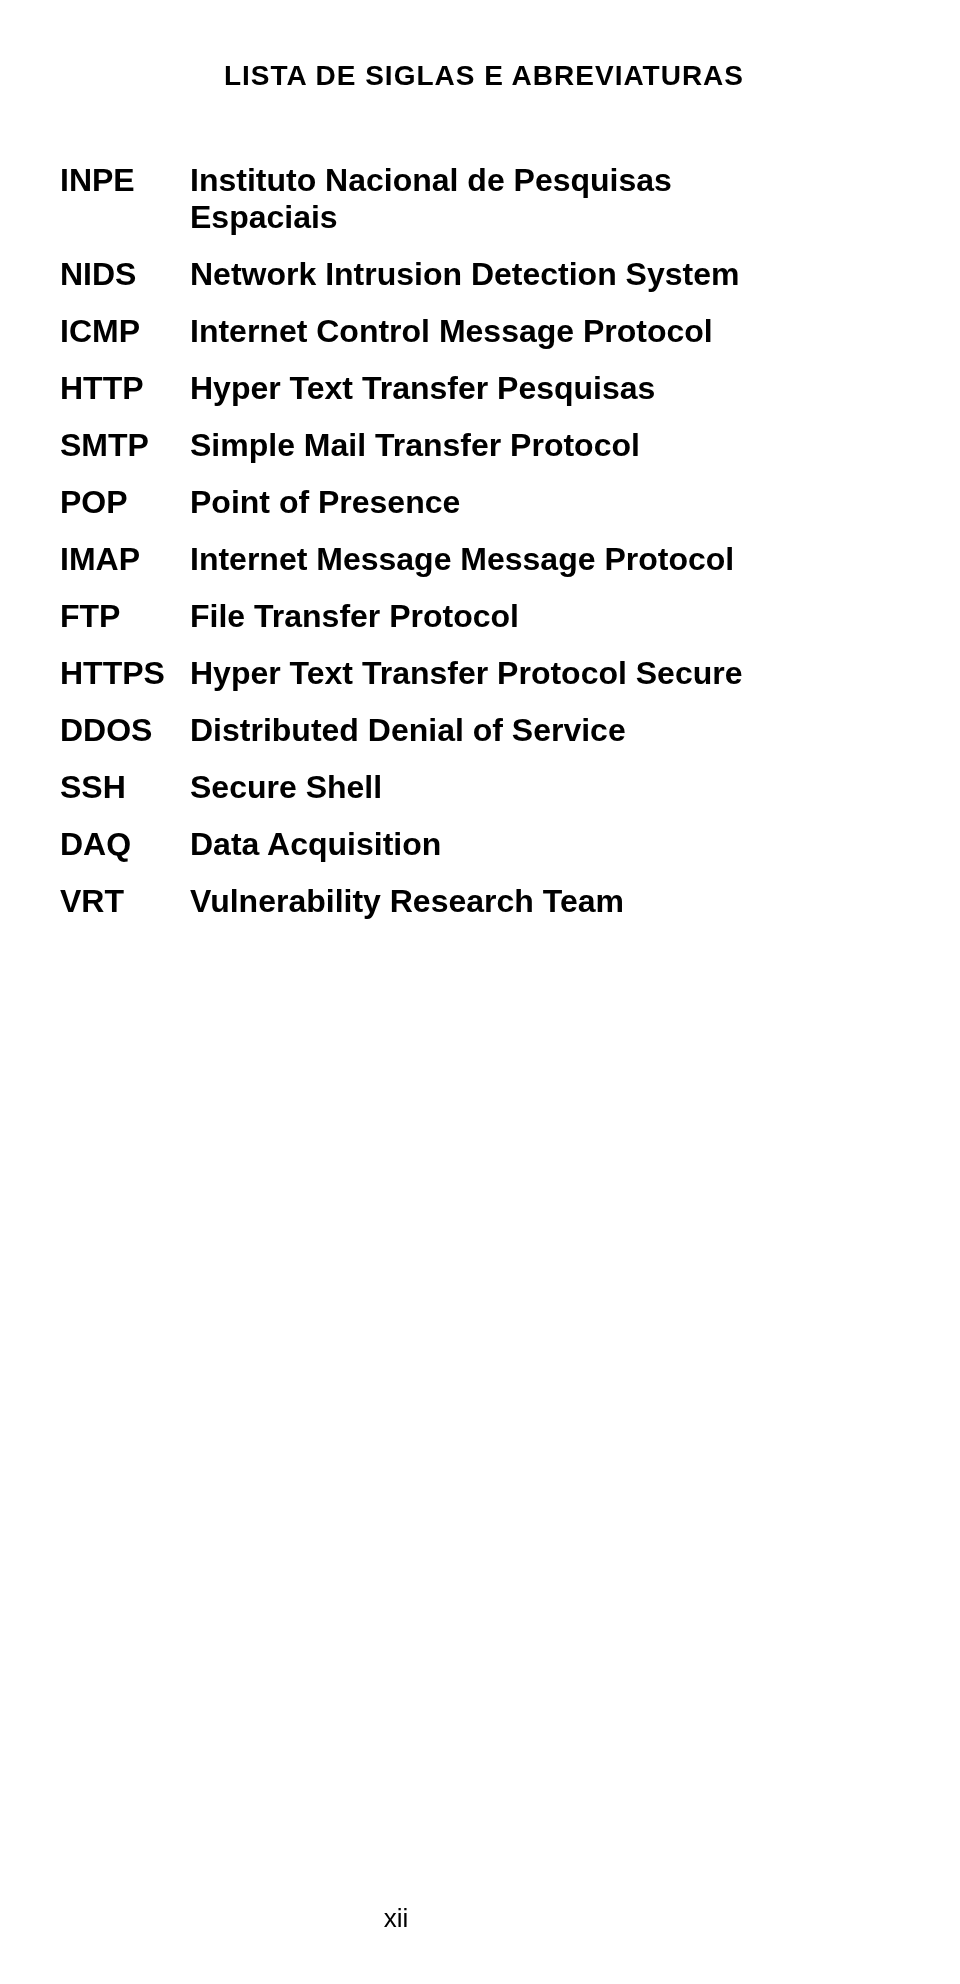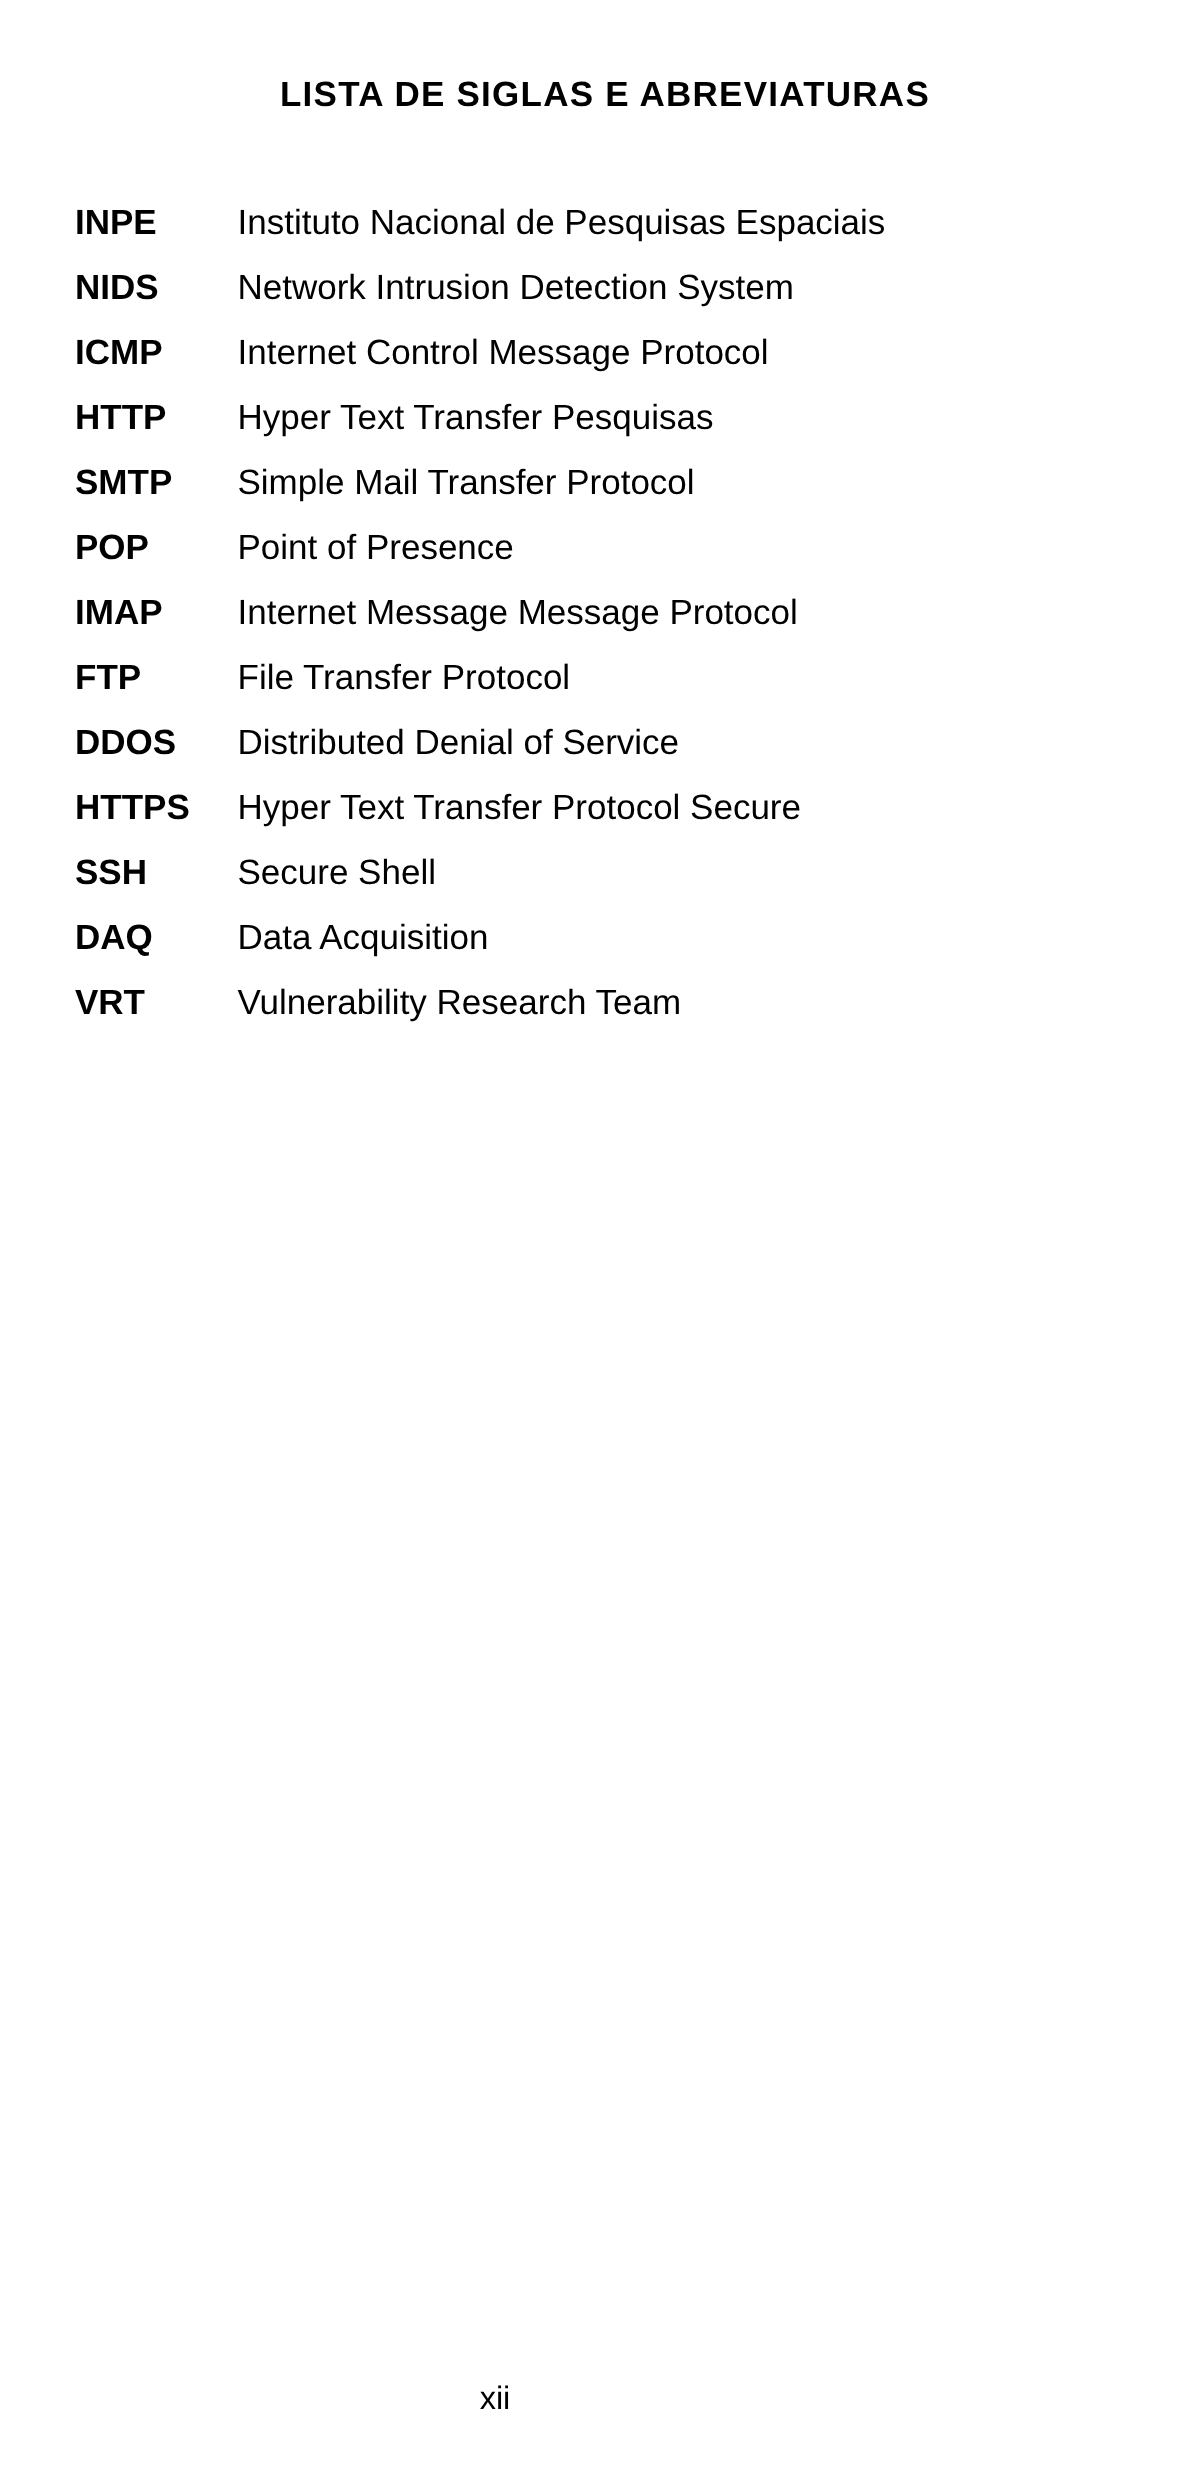--- a/index.html
+++ b/index.html
@@ -31,32 +31,32 @@
       letter-spacing: 1px;
     }
 
     .acronym-table {
       width: 100%;
       border-collapse: collapse;
     }
 
     .acronym-table tr td {
       padding: 10px 0;
-      font-size: 28px;
+      font-size: 32px;
       vertical-align: top;
     }
 
     .acronym-table .acronym-col {
       font-weight: bold;
       width: 130px;
       padding-right: 20px;
     }
 
     .acronym-table .definition-col {
-      font-weight: normal;
+      font-weight: bold;
     }
 
     .page-number {
       position: absolute;
       bottom: 50px;
       left: 0;
       right: 12px;
       text-align: center;
       font-size: 26px;
       margin-top: 36px;
@@ -96,26 +96,26 @@
         </tr>
         <tr>
           <td class="acronym-col">IMAP</td>
           <td class="definition-col">Internet Message Message Protocol</td>
         </tr>
         <tr>
           <td class="acronym-col">FTP</td>
           <td class="definition-col">File Transfer Protocol</td>
         </tr>
         <tr>
+          <td class="acronym-col">HTTPS</td>
+          <td class="definition-col">Hyper Text Transfer Protocol Secure</td>
+        </tr>
+        <tr>
           <td class="acronym-col">DDOS</td>
           <td class="definition-col">Distributed Denial of Service</td>
-        </tr>
-        <tr>
-          <td class="acronym-col">HTTPS</td>
-          <td class="definition-col">Hyper Text Transfer Protocol Secure</td>
         </tr>
         <tr>
           <td class="acronym-col">SSH</td>
           <td class="definition-col">Secure Shell</td>
         </tr>
         <tr>
           <td class="acronym-col">DAQ</td>
           <td class="definition-col">Data Acquisition</td>
         </tr>
         <tr>

